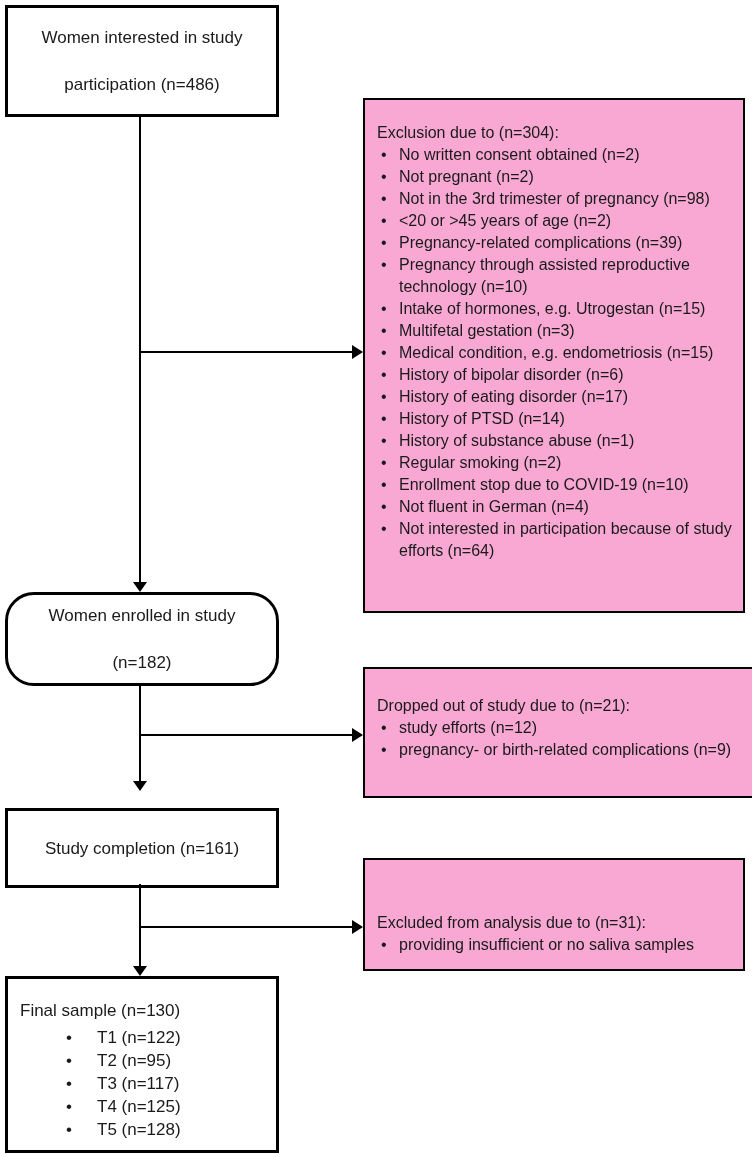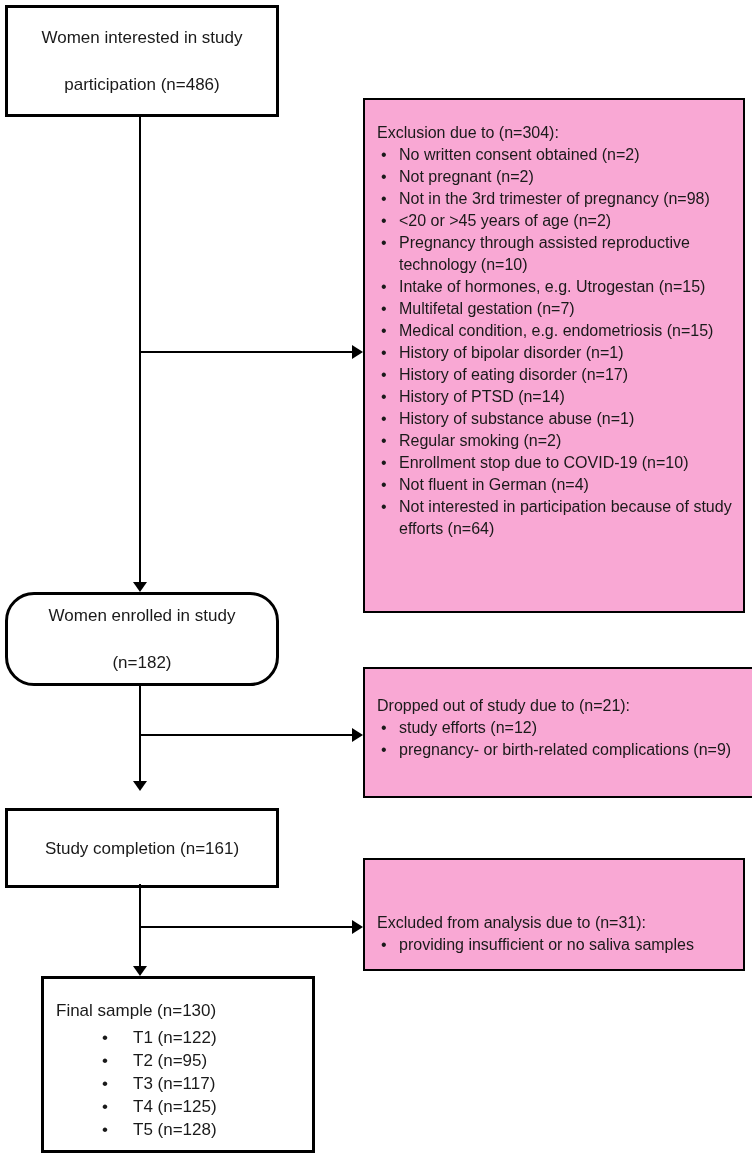--- a/index.html
+++ b/index.html
@@ -35,21 +35,21 @@
     justify-content: center;
     text-align: center;
     font-size: 17px;
     line-height: 23px;
     gap: 24px;
   }
   #box-interested   { left: 5px;   top: 5px;   width: 274px; height: 112px; }
   #box-enrolled     { left: 5px;   top: 592px; width: 274px; height: 94px; border-radius: 29px; }
   #box-completion   { left: 5px;   top: 808px; width: 274px; height: 80px; }
   #box-final        { left: 5px;   top: 976px; width: 274px; height: 177px;
-                      font-size: 17px; line-height: 23px; padding: 20px 8px 0 12px; margin-left: 36px; }
+                      font-size: 17px; line-height: 23px; padding: 20px 8px 0 12px; }
   #box-exclusion    { left: 363px; top: 98px;  width: 382px; height: 515px; padding: 22px 6px 0 12px; }
   #box-dropout      { left: 363px; top: 667px; width: 436px; height: 131px; padding: 26px 6px 0 12px; }
   #box-analysis     { left: 363px; top: 858px; width: 382px; height: 113px; padding: 52px 6px 0 12px; }
 
   
   .blist { list-style: none; }
   .blist li {
     position: relative;
     padding-left: 22px;
   }
@@ -134,25 +134,26 @@
     </ul>
   </div>
 
   <div class="sbox" id="box-exclusion">
     <div>Exclusion due to (n=304):</div>
     <ul class="blist">
       <li>No written consent obtained (n=2)</li>
       <li>Not pregnant (n=2)</li>
       <li>Not in the 3rd trimester of pregnancy (n=98)</li>
       <li>&lt;20 or &gt;45 years of age (n=2)</li>
+      <li>Pregnancy-related complications (n=39)</li>
       <li>Pregnancy through assisted reproductive technology (n=10)</li>
       <li>Intake of hormones, e.g. Utrogestan (n=15)</li>
-      <li>Multifetal gestation (n=7)</li>
+      <li>Multifetal gestation (n=3)</li>
       <li>Medical condition, e.g. endometriosis (n=15)</li>
-      <li>History of bipolar disorder (n=1)</li>
+      <li>History of bipolar disorder (n=6)</li>
       <li>History of eating disorder (n=17)</li>
       <li>History of PTSD (n=14)</li>
       <li>History of substance abuse (n=1)</li>
       <li>Regular smoking (n=2)</li>
       <li>Enrollment stop due to COVID-19 (n=10)</li>
       <li>Not fluent in German (n=4)</li>
       <li>Not interested in participation because of study efforts (n=64)</li>
     </ul>
   </div>
 

